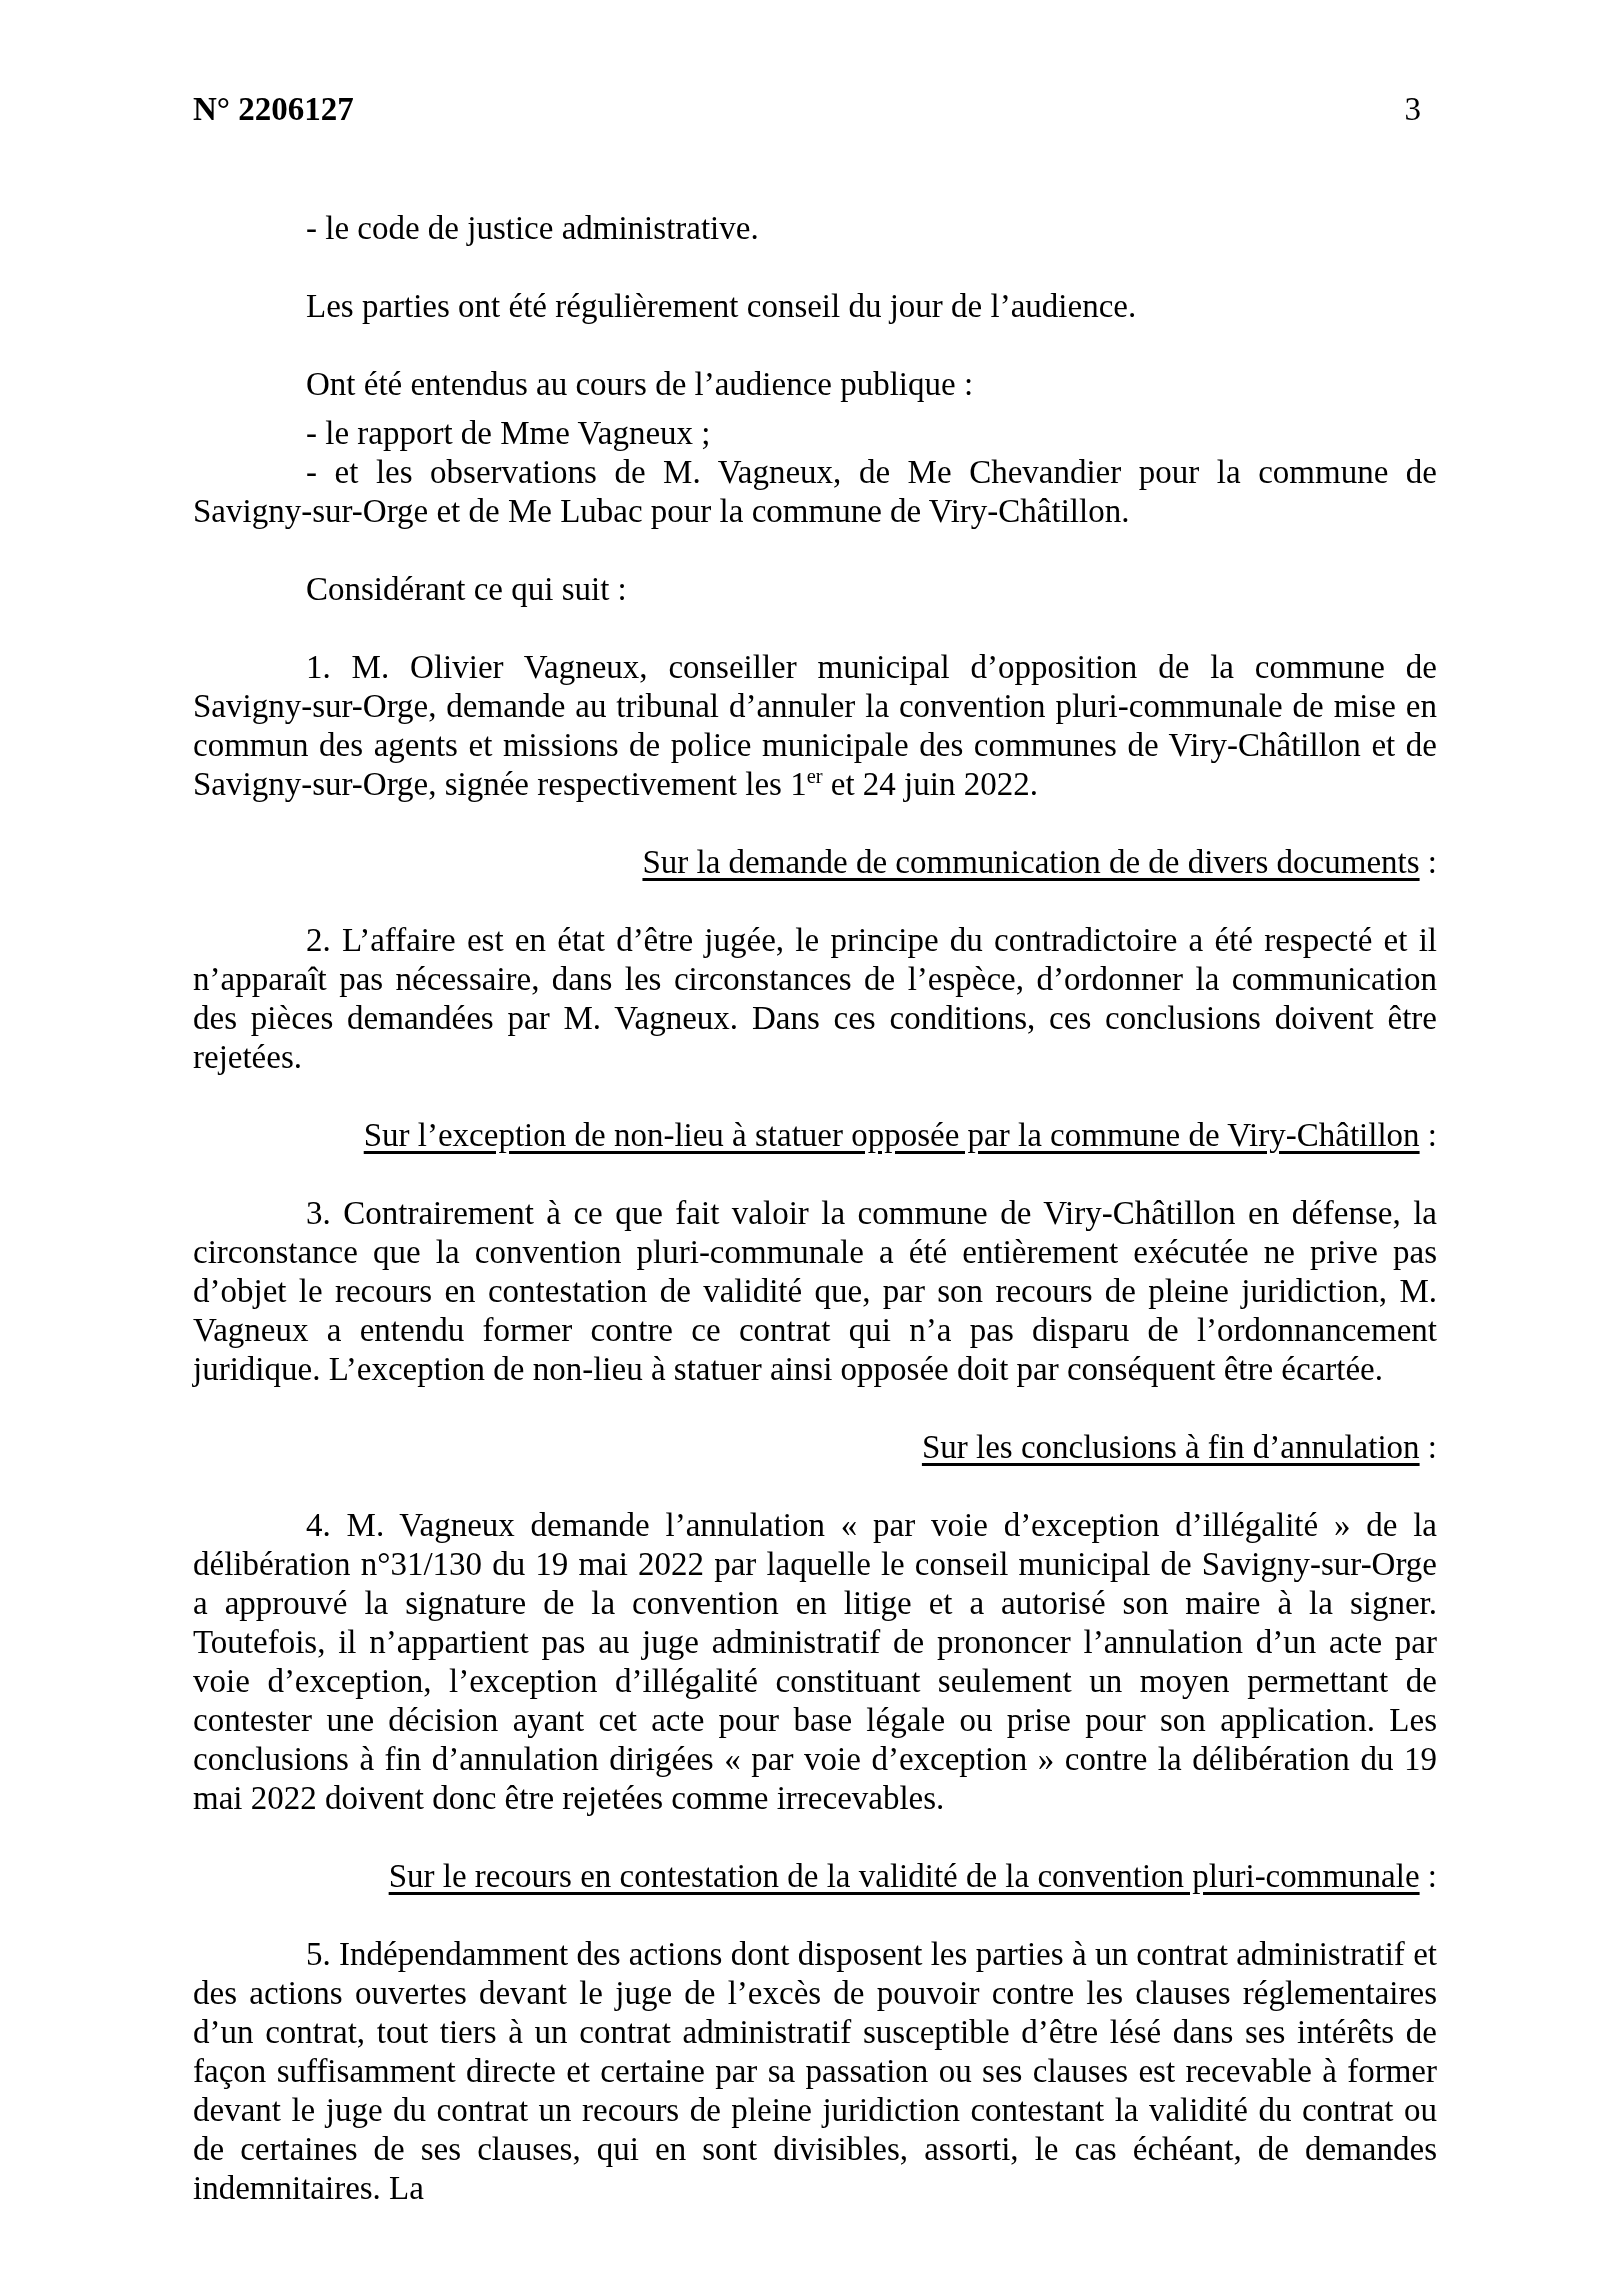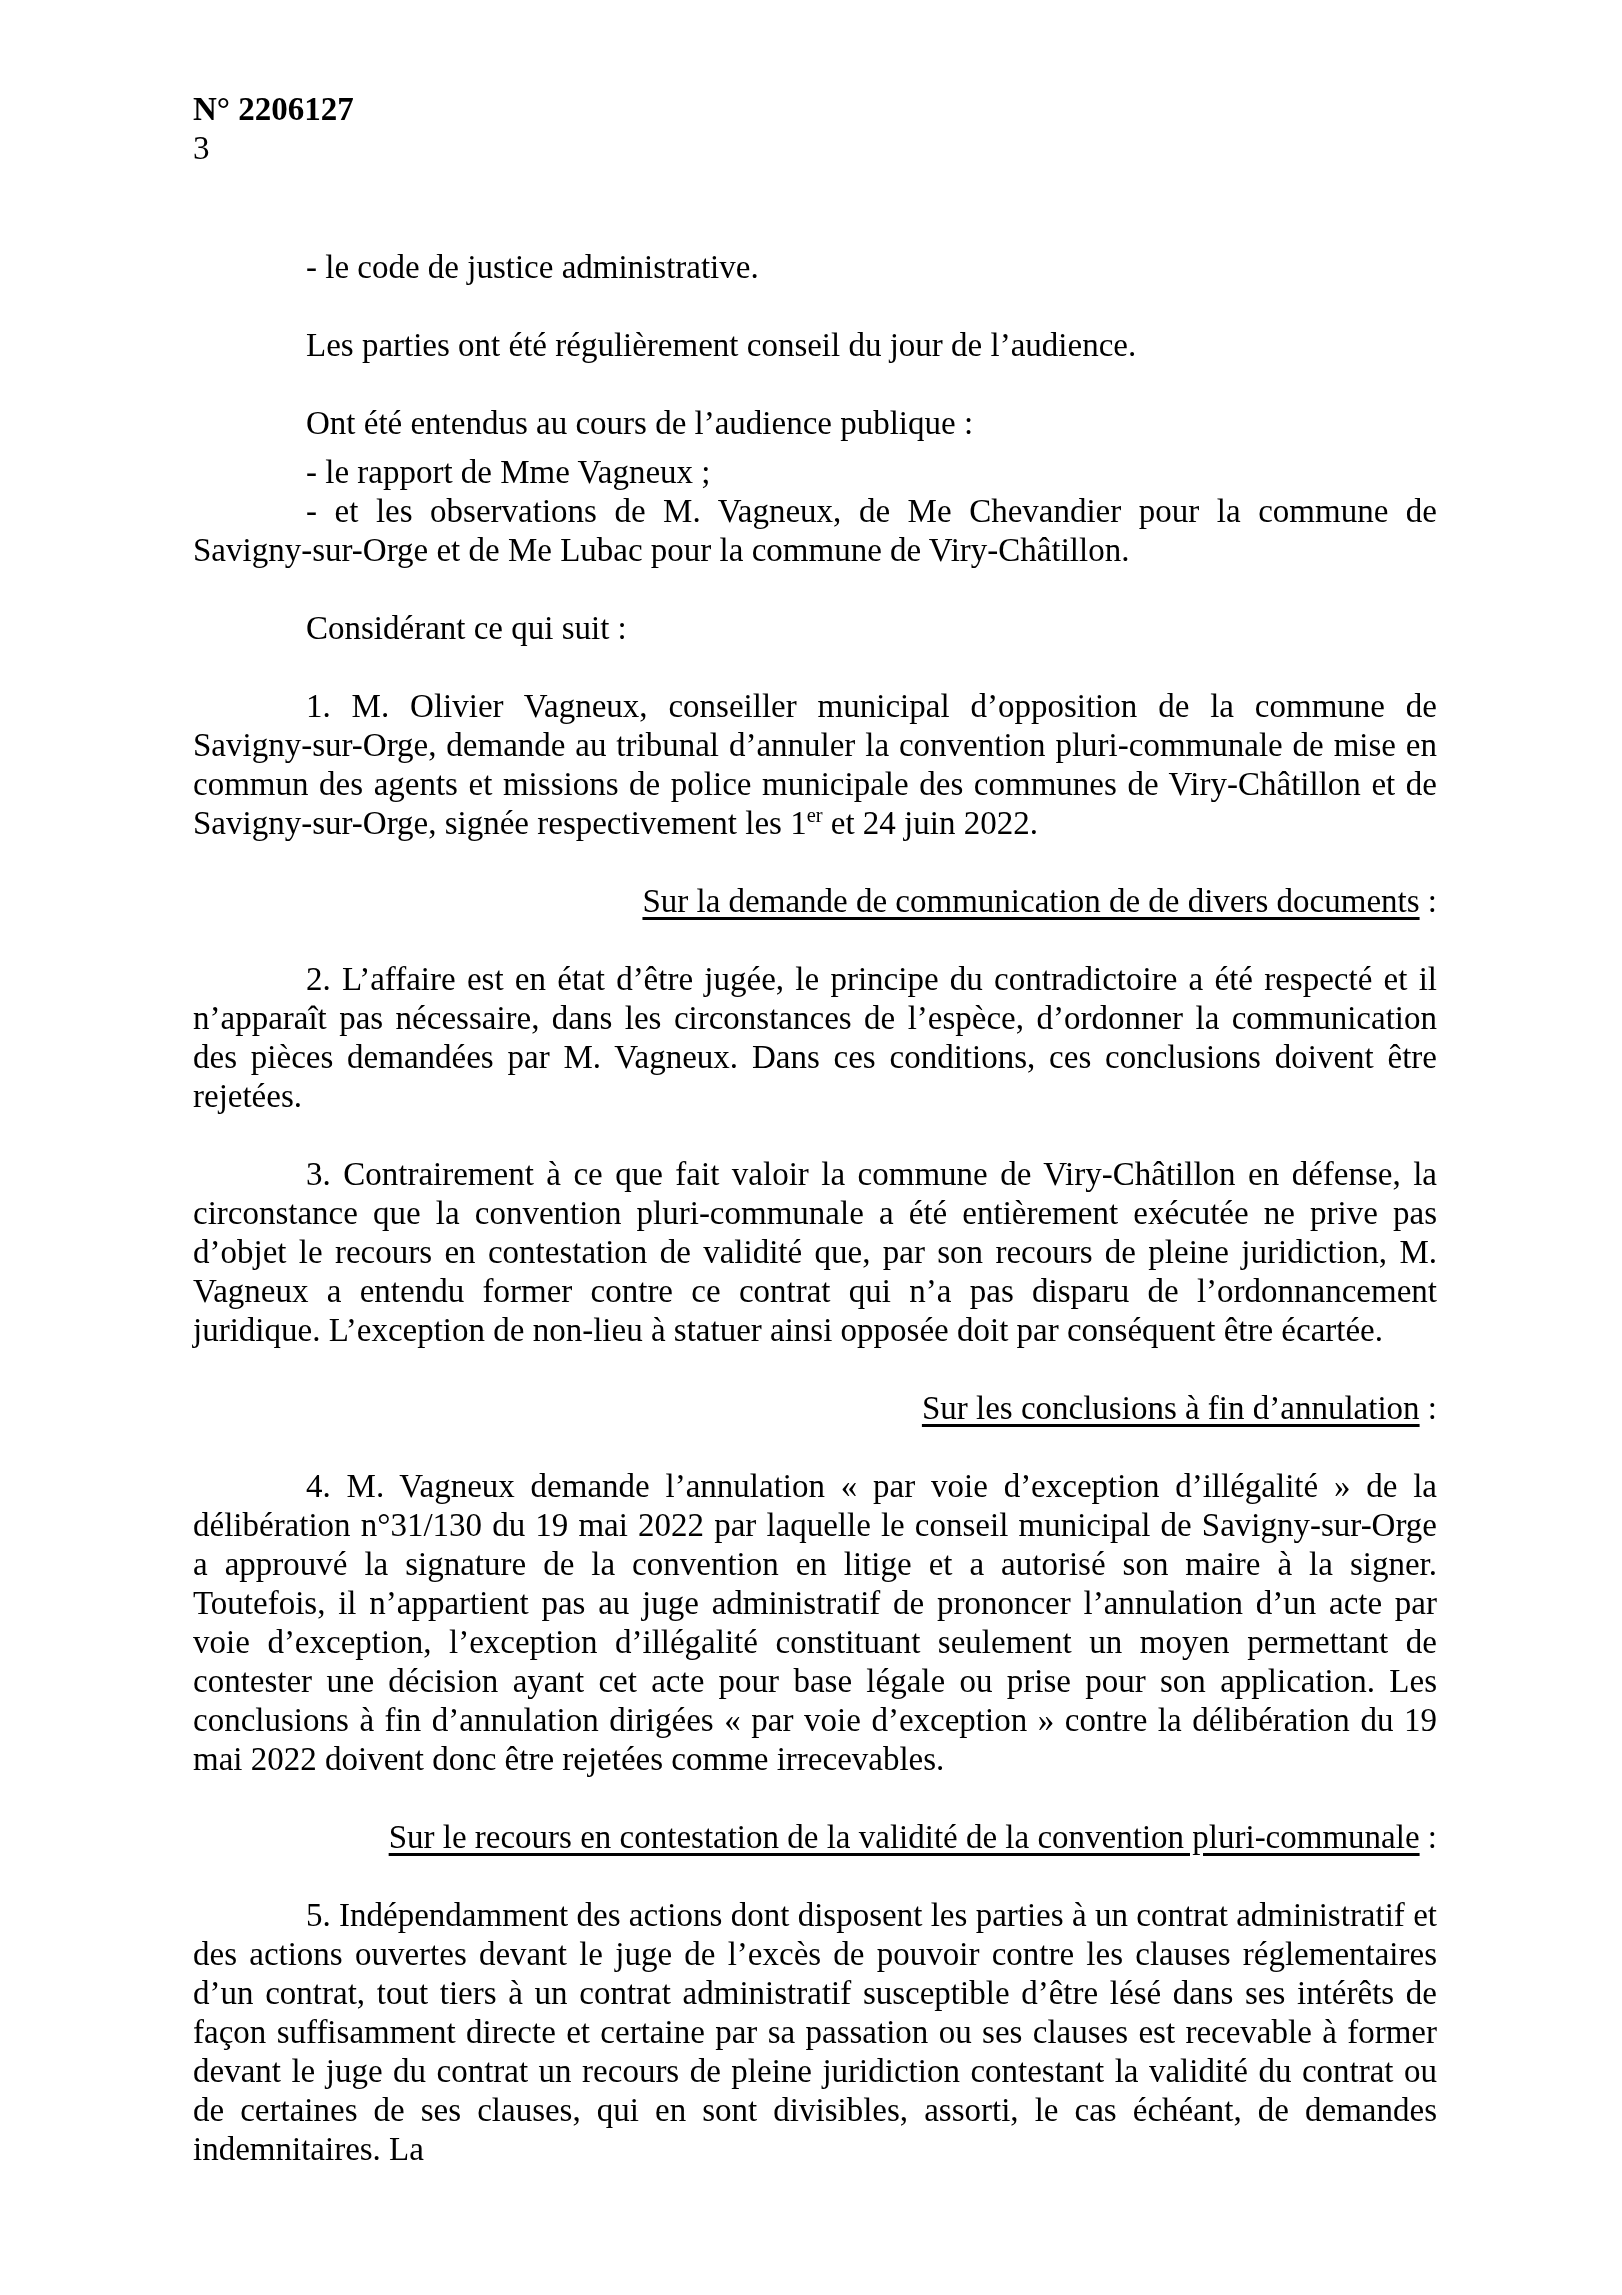--- a/index.html
+++ b/index.html
@@ -18,21 +18,20 @@
     line-height: 39px;
     box-sizing: border-box;
     padding: 90px 186px 0 193px;
     overflow: hidden;
   }
   .doc-header {
     display: flex;
     justify-content: space-between;
     align-items: baseline;
     margin: 0 16px 80px 0;
-    flex-direction: column;
   }
   .case-number { font-weight: bold; }
   .page-number { font-weight: normal; }
   p {
     margin: 0 0 39px 0;
     text-align: justify;
     text-indent: 113px;
   }
   p.tight { margin-bottom: 0; margin-top: 10px; }
   .section-heading {
@@ -70,20 +69,21 @@
   <p>- et les observations de M. Vagneux, de Me Chevandier pour la commune de Savigny-sur-Orge et de Me Lubac pour la commune de Viry-Châtillon.</p>
 
   <p>Considérant ce qui suit :</p>
 
   <p><span>1. M. Olivier Vagneux, conseiller municipal d’opposition de la commune de Savigny-sur-Orge, demande au tribunal d’annuler la convention pluri-communale de mise en commun des agents et missions de police municipale des communes de Viry-Châtillon et de Savigny-sur-Orge, signée respectivement les 1</span><sup>er</sup><span> et 24 juin 2022.</span></p>
 
   <p class="section-heading"><span class="underlined">Sur la demande de communication de de divers documents</span><span> :</span></p>
 
   <p>2. L’affaire est en état d’être jugée, le principe du contradictoire a été respecté et il n’apparaît pas nécessaire, dans les circonstances de l’espèce, d’ordonner la communication des pièces demandées par M. Vagneux. Dans ces conditions, ces conclusions doivent être rejetées.</p>
 
+  <p class="section-heading"><span class="underlined">Sur l’exception de non-lieu à statuer opposée par la commune de Viry-Châtillon</span><span> :</span></p>
 
   <p>3. Contrairement à ce que fait valoir la commune de Viry-Châtillon en défense, la circonstance que la convention pluri-communale a été entièrement exécutée ne prive pas d’objet le recours en contestation de validité que, par son recours de pleine juridiction, M. Vagneux a entendu former contre ce contrat qui n’a pas disparu de l’ordonnancement juridique. L’exception de non-lieu à statuer ainsi opposée doit par conséquent être écartée.</p>
 
   <p class="section-heading"><span class="underlined">Sur les conclusions à fin d’annulation</span><span> :</span></p>
 
   <p>4. M. Vagneux demande l’annulation « par voie d’exception d’illégalité » de la délibération n°31/130 du 19 mai 2022 par laquelle le conseil municipal de Savigny-sur-Orge a approuvé la signature de la convention en litige et a autorisé son maire à la signer. Toutefois, il n’appartient pas au juge administratif de prononcer l’annulation d’un acte par voie d’exception, l’exception d’illégalité constituant seulement un moyen permettant de contester une décision ayant cet acte pour base légale ou prise pour son application. Les conclusions à fin d’annulation dirigées « par voie d’exception » contre la délibération du 19 mai 2022 doivent donc être rejetées comme irrecevables.</p>
 
   <p class="section-heading"><span class="underlined">Sur le recours en contestation de la validité de la convention pluri-communale</span><span> :</span></p>
 
   <p>5. Indépendamment des actions dont disposent les parties à un contrat administratif et des actions ouvertes devant le juge de l’excès de pouvoir contre les clauses réglementaires d’un contrat, tout tiers à un contrat administratif susceptible d’être lésé dans ses intérêts de façon suffisamment directe et certaine par sa passation ou ses clauses est recevable à former devant le juge du contrat un recours de pleine juridiction contestant la validité du contrat ou de certaines de ses clauses, qui en sont divisibles, assorti, le cas échéant, de demandes indemnitaires. La</p>

